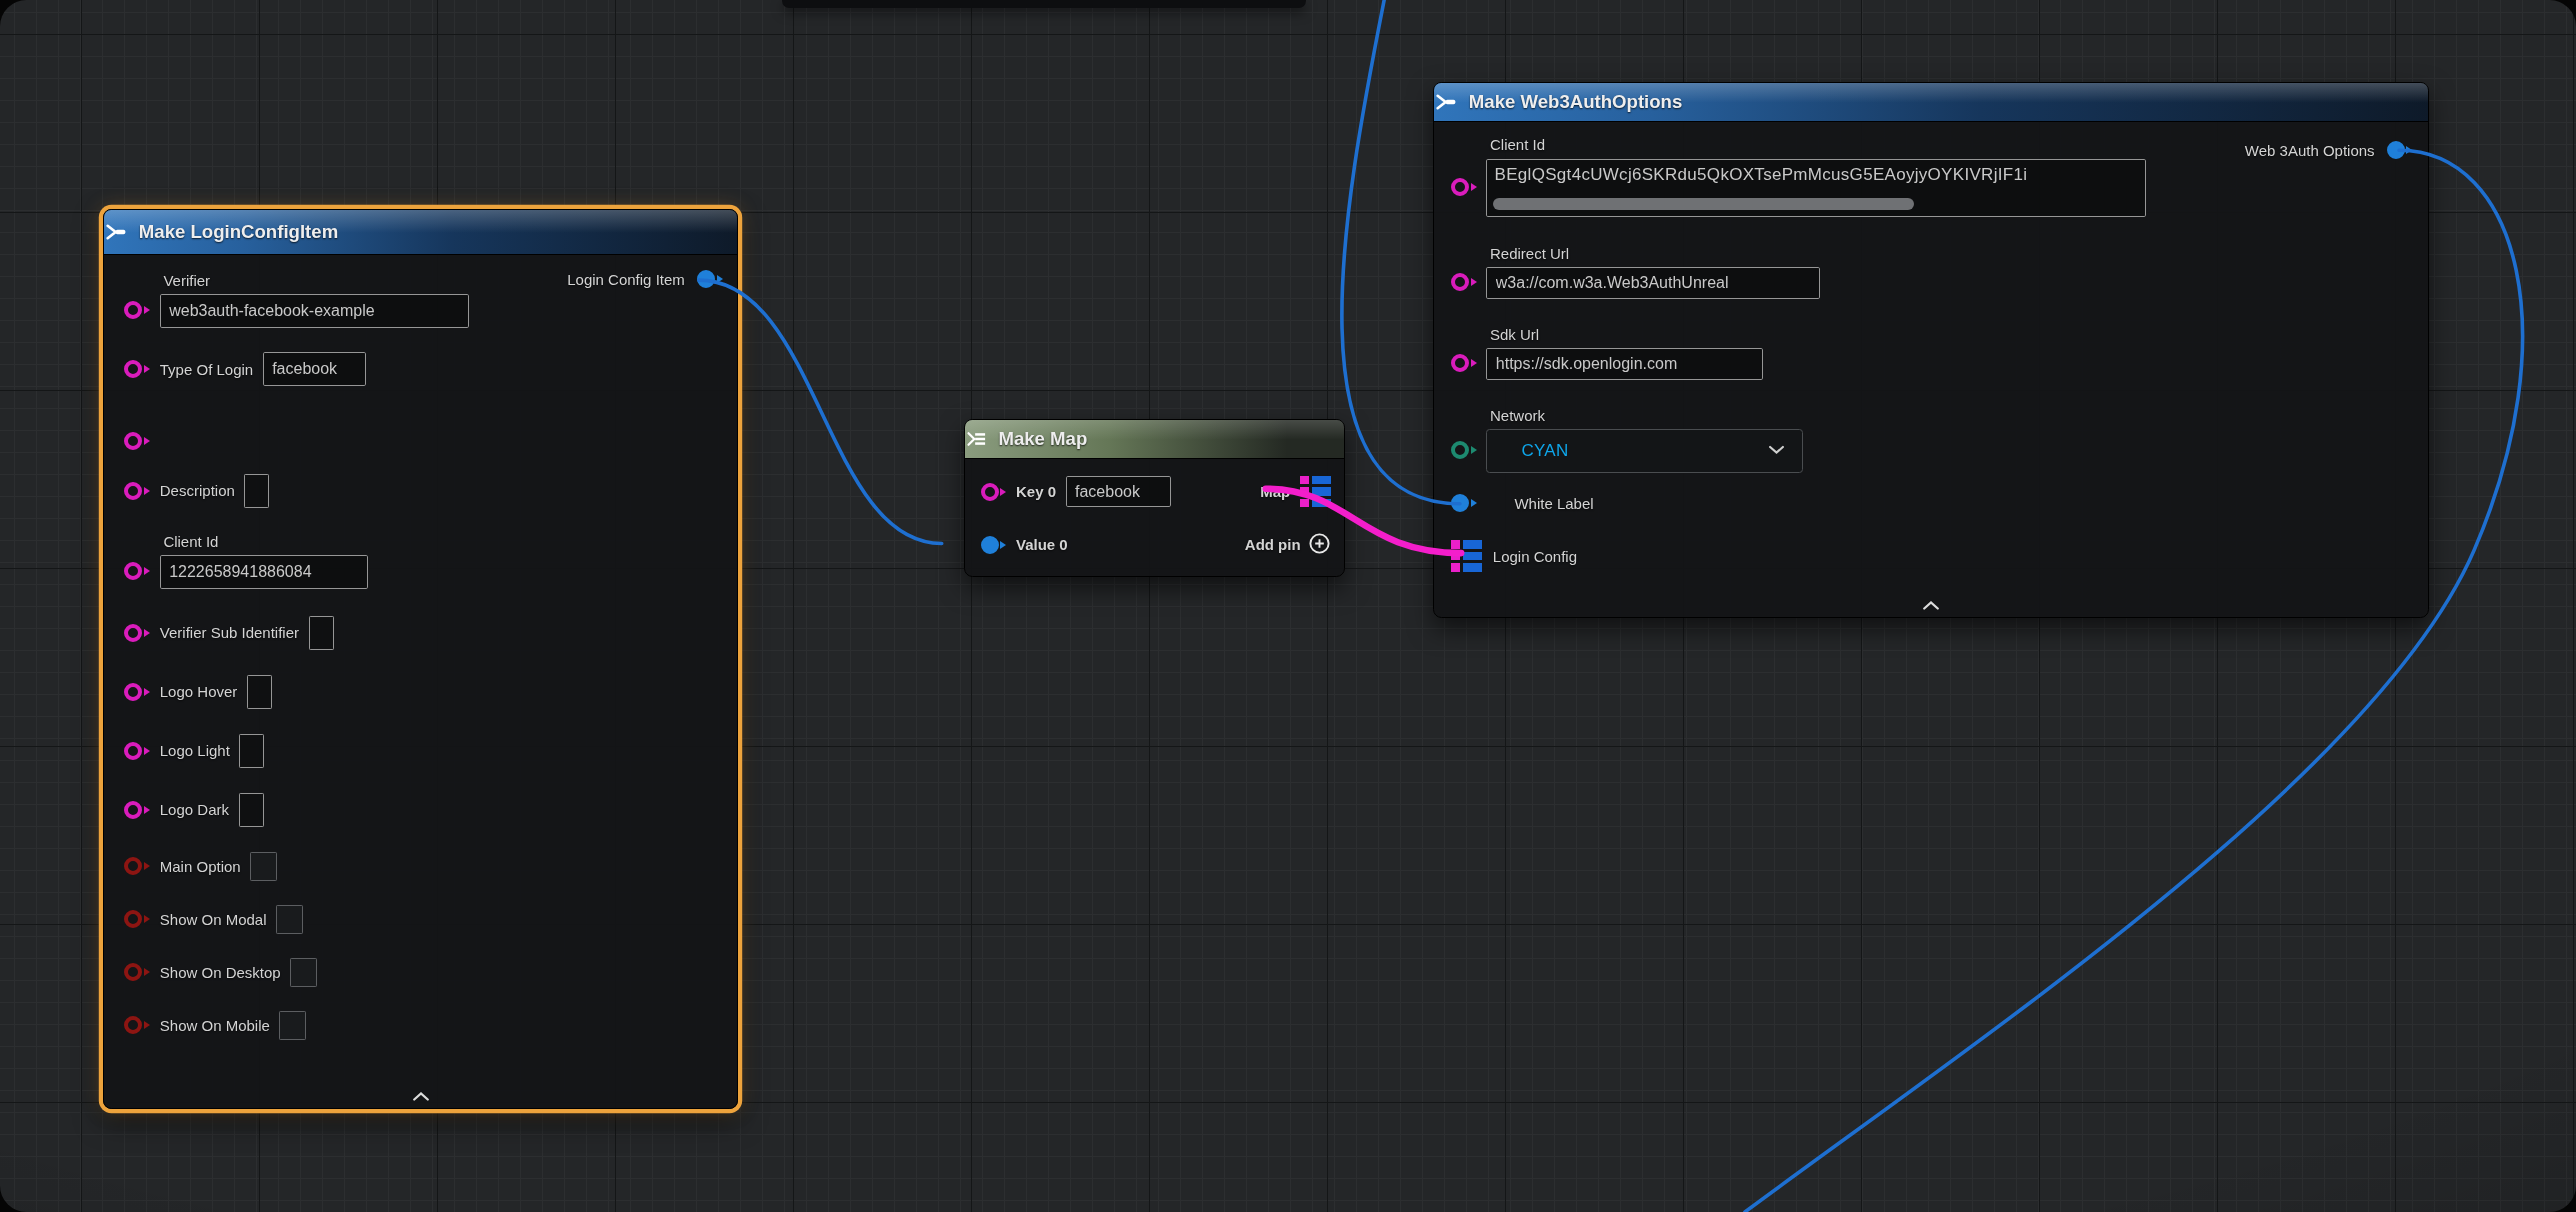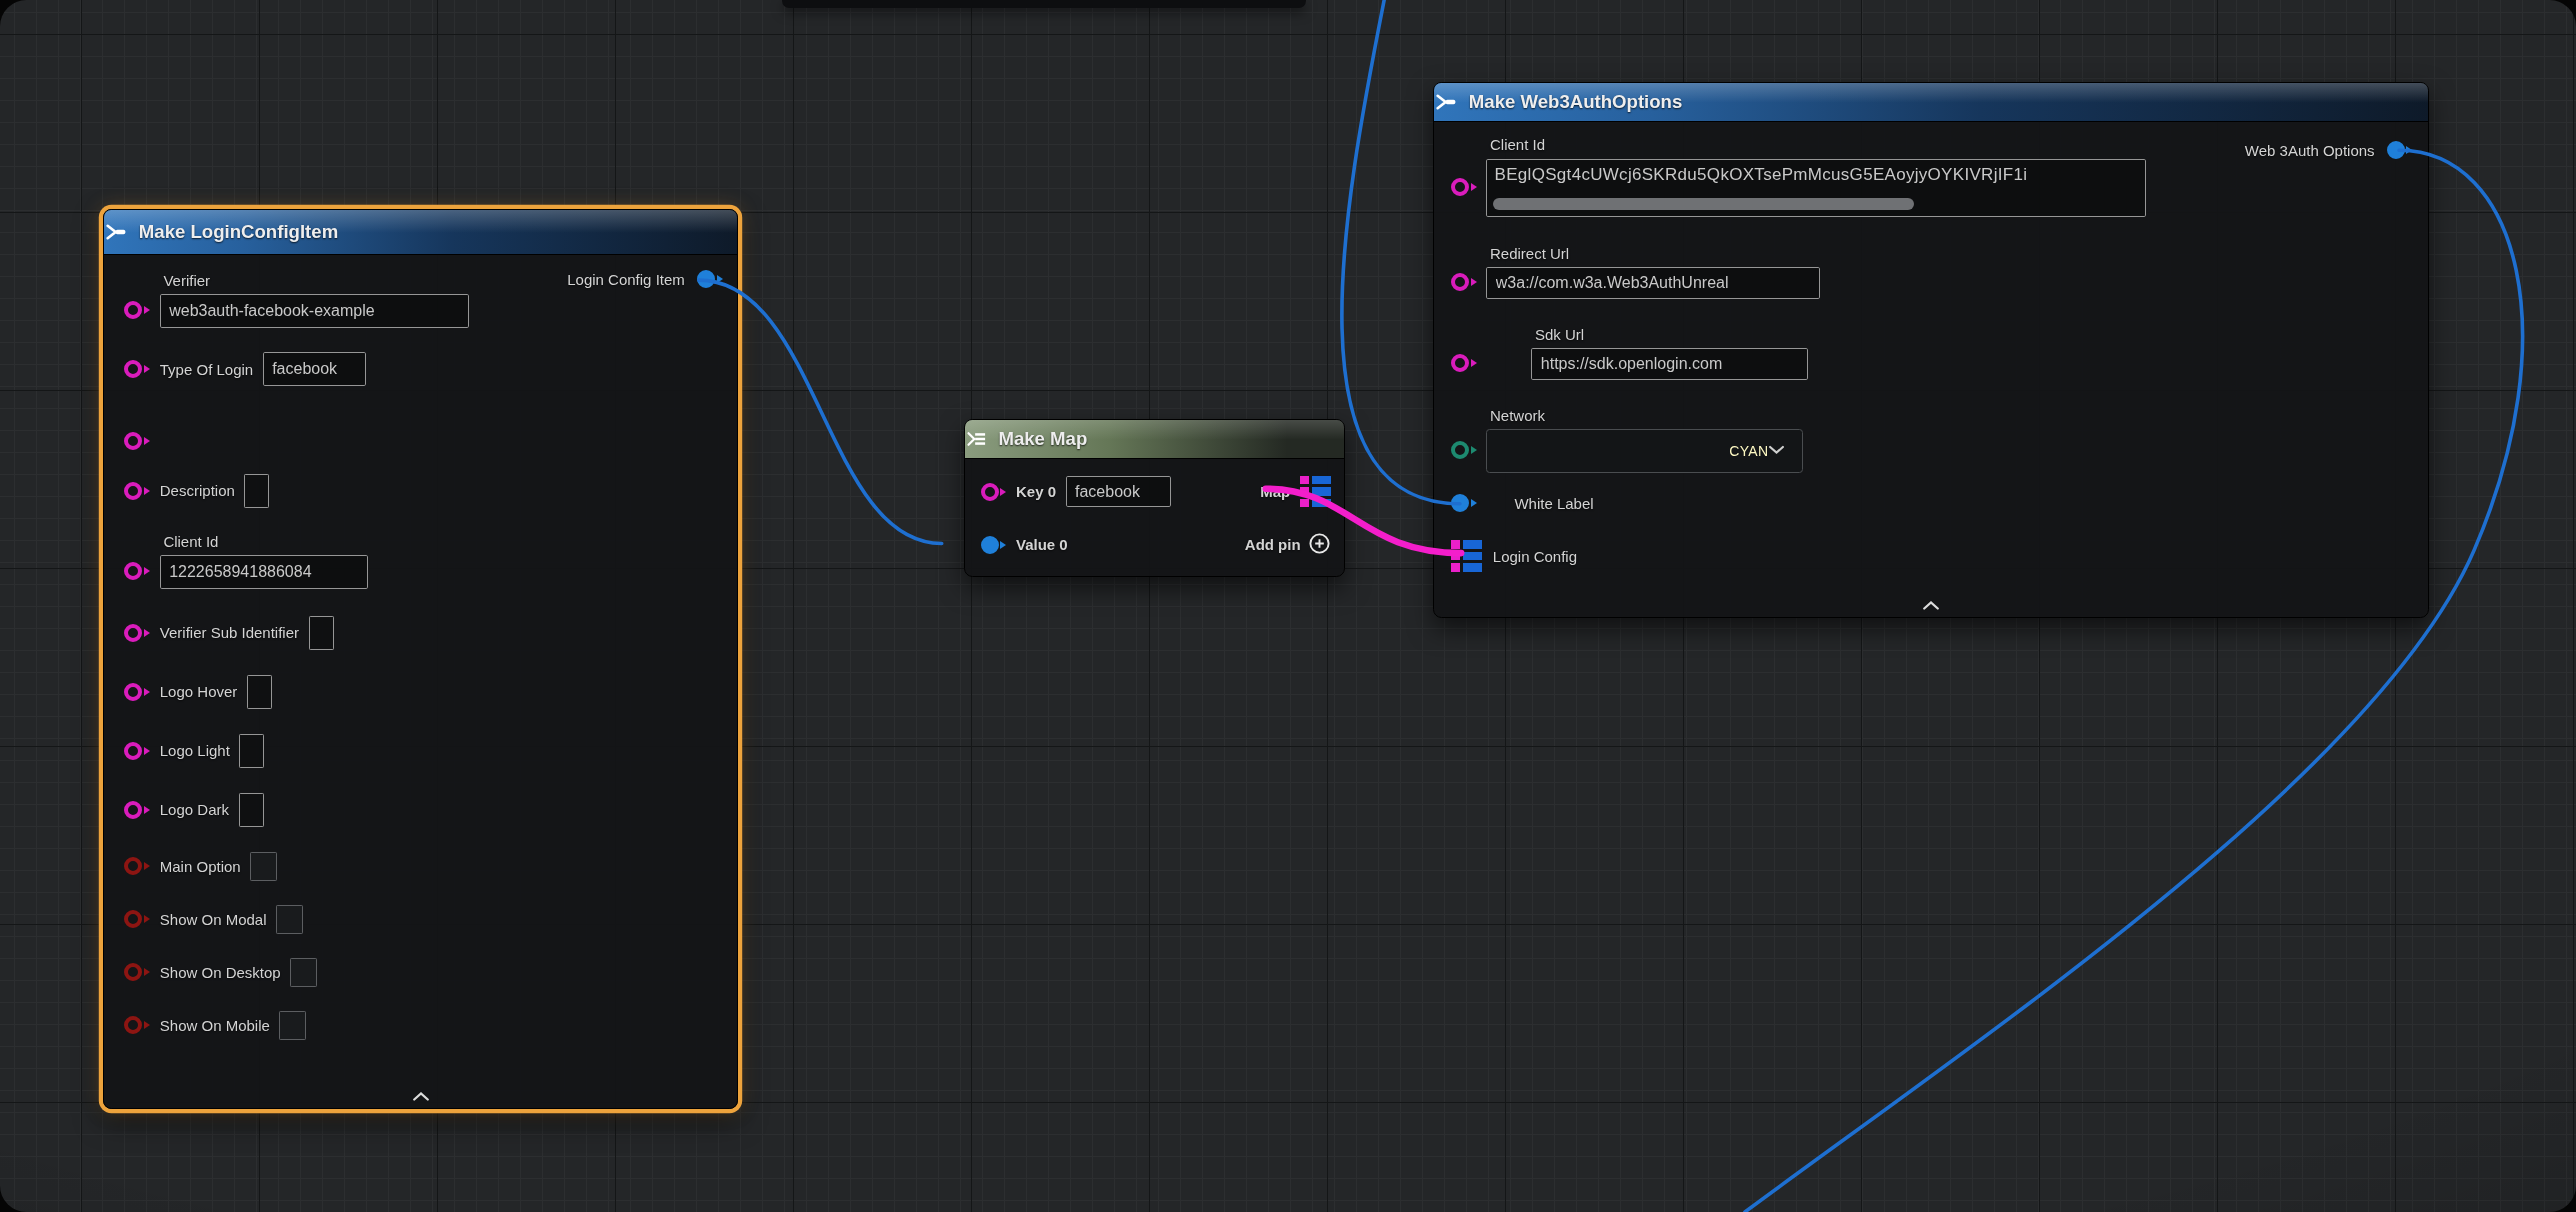--- a/index.html
+++ b/index.html
@@ -82,21 +82,21 @@
 
   
   .bigbox{position:relative;width:660px;height:58px;background:rgba(8,9,10,.55);
           border:1.2px solid #969696;border-radius:1.8px;box-sizing:border-box;overflow:hidden;}
   .bigbox .txt{position:absolute;left:7.2px;top:4.8px;right:1.2px;font-size:17px;color:#c9c9c9;white-space:nowrap;letter-spacing:0.3px;}
   .hscroll{position:absolute;left:6px;bottom:6px;width:421px;height:12px;background:#6f7174;border-radius:6px;}
 
   
   .select{width:317px;height:44px;background:#131517;border:1.2px solid #4a4d50;border-radius:3.6px;
           display:flex;align-items:center;box-sizing:border-box;padding:0 17px 0 34px;}
-  .select .val{flex:1;font-size:14px;color:#fef9c3;letter-spacing:0.3px;text-align:right;}
+  .select .val{flex:1;font-size:17px;color:#0ea5e9;letter-spacing:0.3px;}
 
   .collapse{position:absolute;bottom:4.8px;left:50%;transform:translateX(-50%);}
 
   
   .mm-row{display:flex;align-items:center;justify-content:space-between;height:53px;}
   .boldlbl{font-weight:bold;}
   .addpin{display:flex;align-items:center;gap:7.2px;}
 </style>
 </head>
 <body>
@@ -329,21 +329,21 @@
         <div class="row stack" style="margin-bottom:26.5px;">
           <span class="pin p-str">
               <span class="c"></span>
             </span>
           <span class="stackcol">
             <span class="flabel">Redirect Url</span>
             <input class="tbox" style="width: 334px; height: 32px;" value="w3a://com.w3a.Web3AuthUnreal">
           </span>
         </div>
 
-        <div class="row stack" style="margin-bottom:26.5px;gap:45px;">
+        <div class="row stack" style="margin-bottom:26.5px;">
           <span class="pin p-str">
               <span class="c"></span>
             </span>
           <span class="stackcol">
             <span class="flabel">Sdk Url</span>
             <input class="tbox" style="width: 277px; height: 32px;" value="https://sdk.openlogin.com">
           </span>
         </div>
 
         <div class="row stack" style="margin-bottom:15.6px;">

